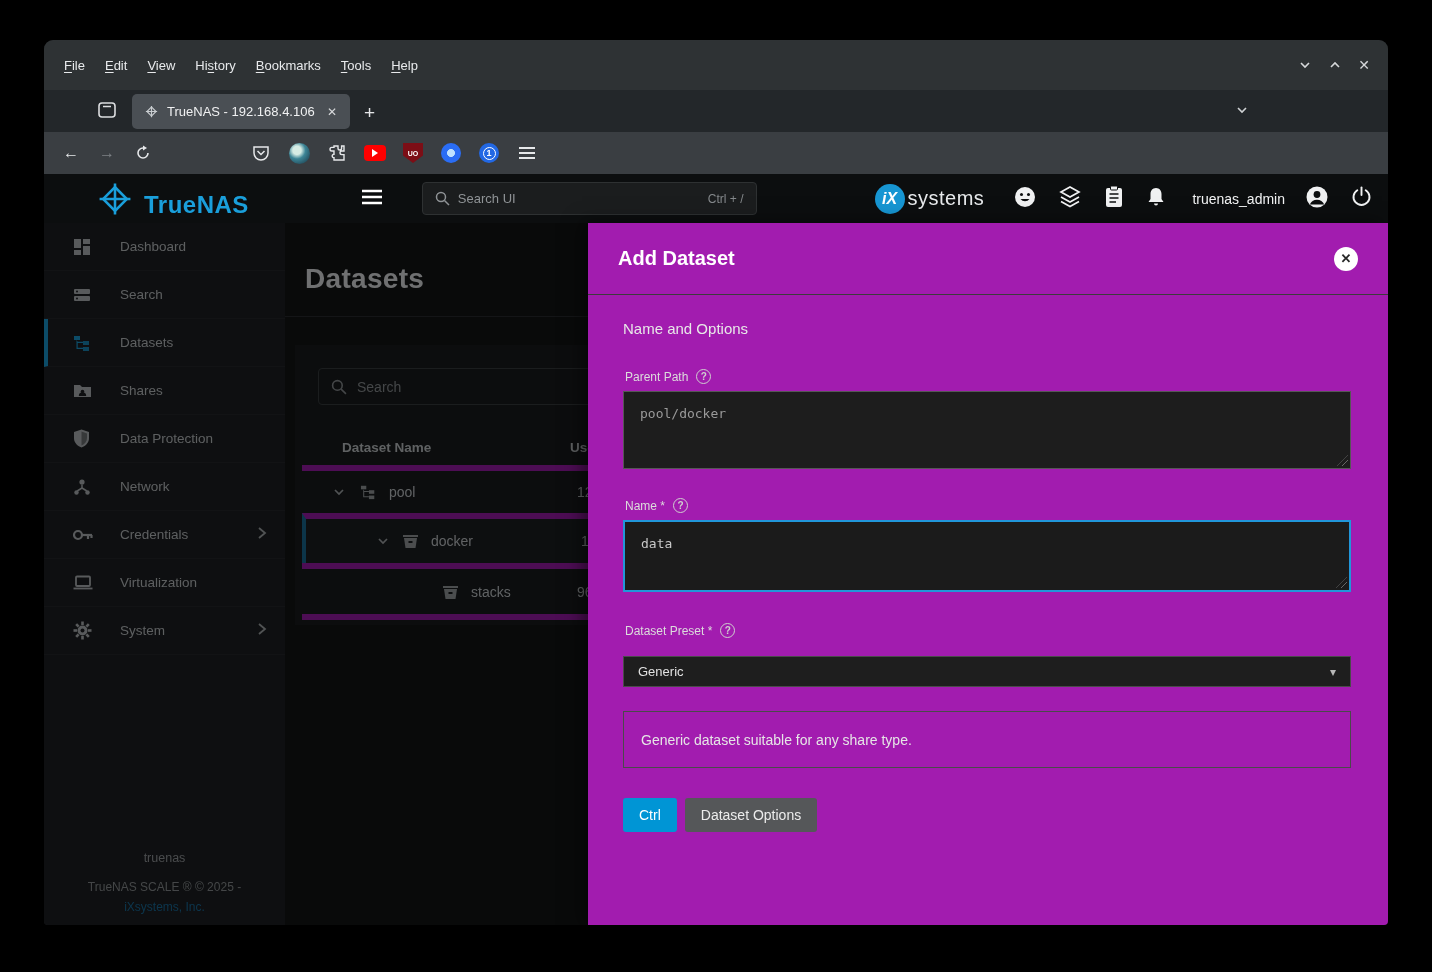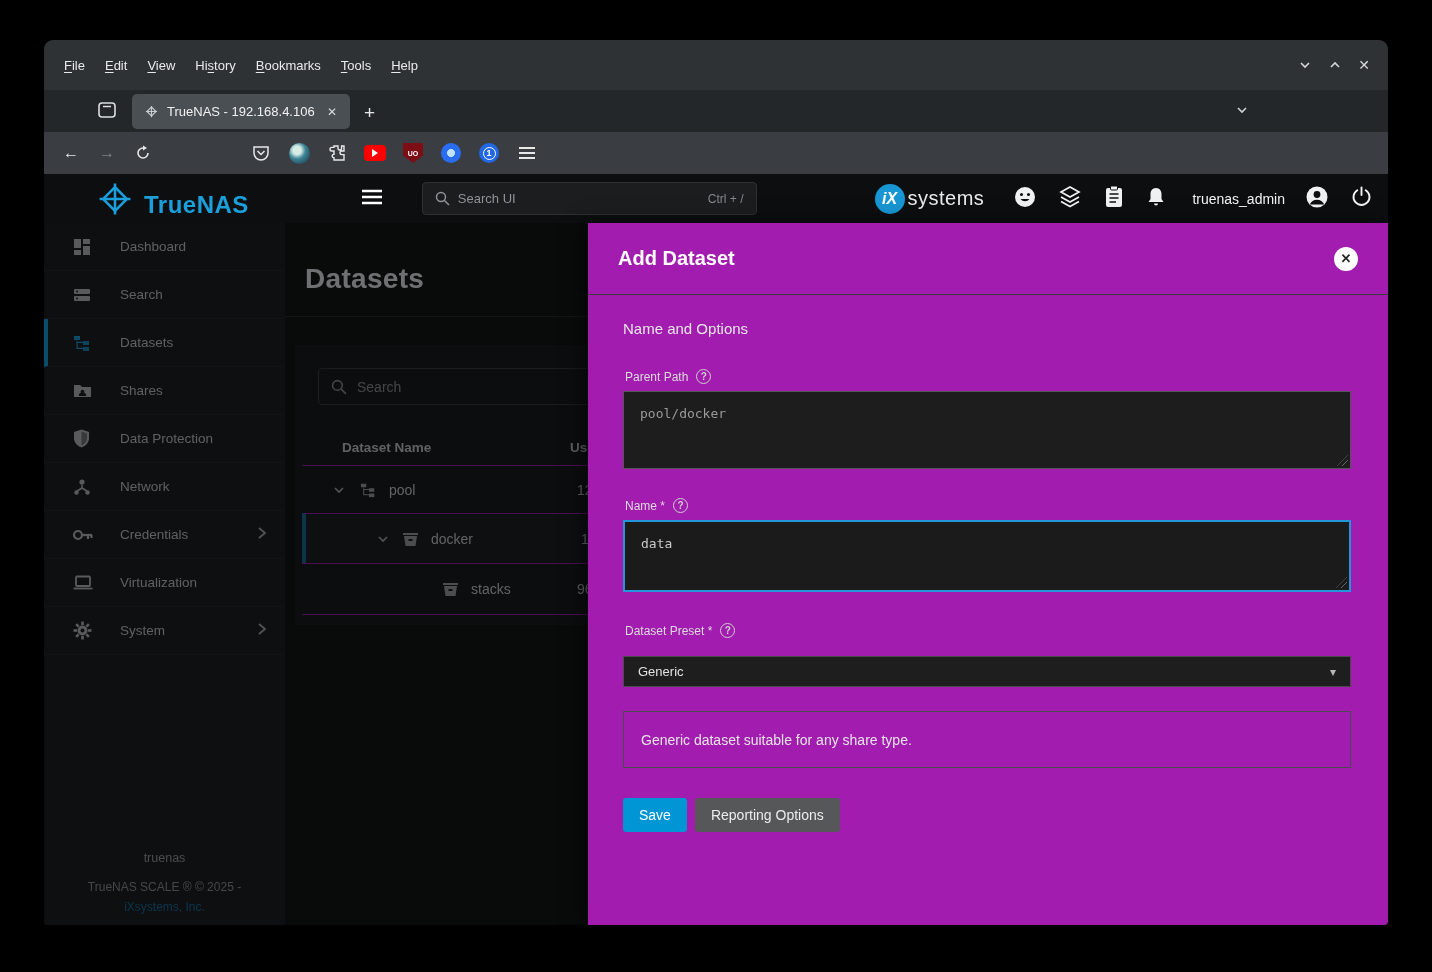--- a/index.html
+++ b/index.html
@@ -75,21 +75,21 @@
   .sfooter .co { margin-top:6px; color:#1a6fa0; font-size:12px; }
 
   .content { position:absolute; left:241px; top:0; width:560px; height:702px; background:#131516; z-index:1; overflow:hidden; }
   .ctitle { position:absolute; left:20px; top:40px; font-size:28px; font-weight:bold; color:#e8eaec; letter-spacing:0.3px; }
   .cdivider { position:absolute; left:0px; right:0; top:93px; height:1px; background:#2a2d30; }
   .card { position:absolute; left:10px; right:0; top:122px; height:280px; background:#191c1e; }
   .csearch { position:absolute; left:23px; top:23px; width:560px; height:37px; border:1px solid #3a3d40; border-radius:4px; display:flex; align-items:center; padding:0 12px; color:#8f9396; font-size:14px; }
   .csearch .ph { margin-left:10px; }
   .thead { position:absolute; left:47px; top:95px; color:#c6cacd; font-size:13.5px; font-weight:bold; }
   .thead2 { position:absolute; left:275px; top:95px; color:#c6cacd; font-size:13.5px; font-weight:bold; }
-  .trow { position:absolute; left:7px; right:0; height:48px; border-top:1px solid #a21caf; display:flex; align-items:center; color:#c9cdd0; font-size:14px; }
+  .trow { position:absolute; left:7px; right:0; height:48px; border-top:6px solid #a21caf; display:flex; align-items:center; color:#c9cdd0; font-size:14px; }
   .trow .val { position:absolute; left:275px; }
   .trow.sel { background:#1c2023; border-left:4px solid #1a6f9a; }
   .treechev { color:#a9adb0; display:flex; }
   .dsicon { color:#9da1a4; display:flex; }
 
   
   .panel { position:absolute; left:544px; top:0; width:800px; height:702px; background:#a21caf; z-index:10; box-shadow:-6px 0 18px rgba(0,0,0,0.5); }
   .phead { height:72px; display:flex; align-items:center; padding:0 30px; border-bottom:1px solid #3c3c3c; }
   .ptitle { font-size:20px; font-weight:bold; color:#fff; flex:1; }
   .pclose { width:24px; height:24px; border-radius:50%; background:#fff; color:#272727; display:flex; align-items:center; justify-content:center; font-size:13px; font-weight:bold; }
@@ -526,21 +526,21 @@
         <div class="selbox" style="top:361px;">
           <span>Generic</span>
           <span class="caret">▾</span>
         </div>
 
         <div class="infobox" style="top:416px;">
           <span>Generic dataset suitable for any share type.</span>
         </div>
 
         <div class="btnrow">
-          <button class="btn save">Save</button>
-          <button class="btn adv">Reporting Options</button>
+          <button class="btn save">Ctrl</button>
+          <button class="btn adv">Dataset Options</button>
         </div>
       </div>
     </section>
 
   </div>
 </div>
 </div>
 
 </body></html>

